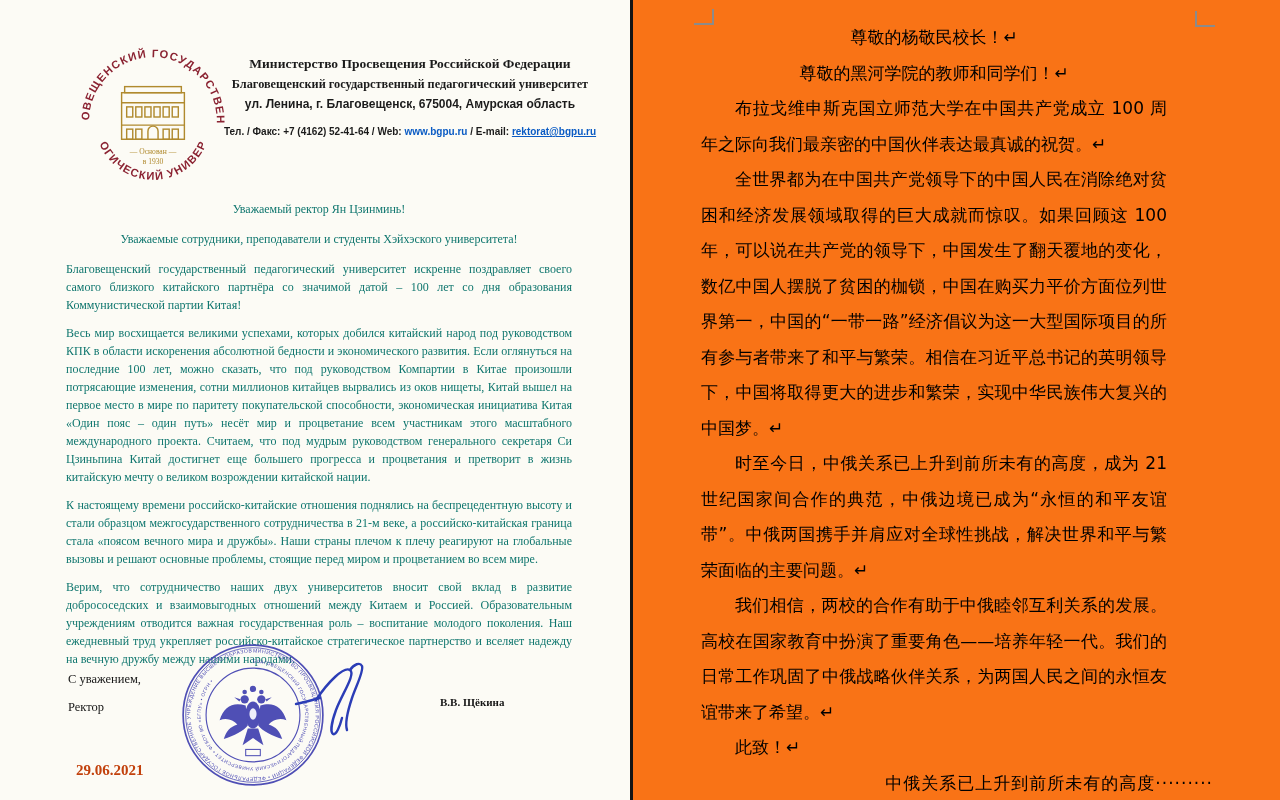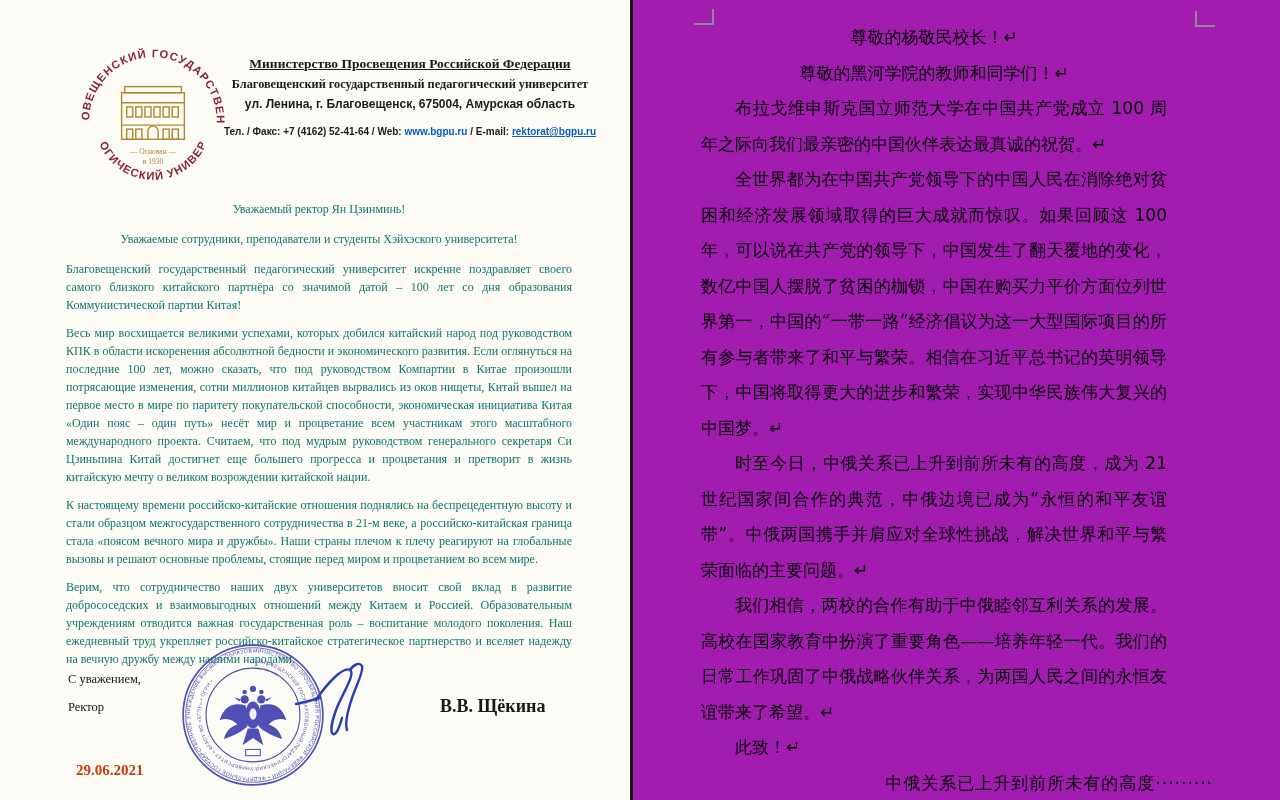--- a/index.html
+++ b/index.html
@@ -11,41 +11,41 @@
   .left-page{
     position:absolute;left:0;top:0;width:630px;height:800px;
     background:#fcfbf5;
   }
   .divider{position:absolute;left:630px;top:0;width:3px;height:800px;background:#141414;}
   .lp-logo{position:absolute;left:72px;top:36px;width:162px;height:162px;}
   .lp-head{
     position:absolute;left:200px;top:56px;width:420px;text-align:center;
     color:#1b1b1b;
   }
-  .lp-head .h1{font-size:13.5px;font-weight:700;margin:0 0 5px 0;text-decoration:underline;}
+  .lp-head .h1{font-size:13.5px;font-weight:700;margin:0 0 5px 0;}
   .lp-head .h2{font-size:12.3px;font-weight:700;margin:0 0 5px 0;}
   .lp-head .h3{font-family:"Liberation Sans","DejaVu Sans",sans-serif;font-size:12px;font-weight:700;margin:0 0 3px 0;}
   .lp-head .h4{font-family:"Liberation Sans","DejaVu Sans",sans-serif;font-size:10px;font-weight:700;margin:15px;}
   .lp-head a{color:#0a5bc4;text-decoration:none;}
   .lp-head a.u{text-decoration:underline;}
   .lp-body{
     position:absolute;left:66px;top:200px;width:506px;
     font-size:12px;line-height:18px;color:#0f766e;
   }
   .lp-body p{margin:0 0 10px 0;text-align:justify;}
   .lp-body .al-center{text-align:center;margin-bottom:12px;}
   .lp-regards{position:absolute;left:68px;top:672px;font-size:12.5px;color:#171717;text-align:center;}
   .lp-rector{position:absolute;left:68px;top:700px;font-size:12.5px;color:#171717;}
-  .lp-name{position:absolute;left:440px;top:696px;font-size:18px;font-weight:700;color:#171717;}
+  .lp-name{position:absolute;left:440px;top:696px;font-size:11px;font-weight:700;color:#171717;}
   .lp-date{position:absolute;left:76px;top:762px;font-size:15px;font-weight:700;color:#c2410c;}
   .lp-stamp{position:absolute;left:180px;top:640px;width:146px;height:150px;opacity:.92;}
   .lp-sign{position:absolute;left:292px;top:660px;width:95px;height:88px;}
   
   .right-page{
-    position:absolute;left:633px;top:0;width:647px;height:800px;background:#a21caf;
+    position:absolute;left:633px;top:0;width:647px;height:800px;background:#f97316;
     font-family:"DejaVu Sans","Liberation Sans",sans-serif;
   }
   .corner{position:absolute;width:18px;height:14px;border-color:#8b8b8b;border-style:solid;}
   .corner.tl{left:61px;top:9px;border-width:0 2px 2px 0;}
   .corner.tr{left:562px;top:11px;border-width:0 0 2px 2px;}
   .cn-body{
     position:absolute;left:68px;top:20px;width:466px;
     font-size:17px;line-height:35.5px;color:#000;
   }
   .cn-body p{margin:0;text-align:justify;text-indent:34px;}

